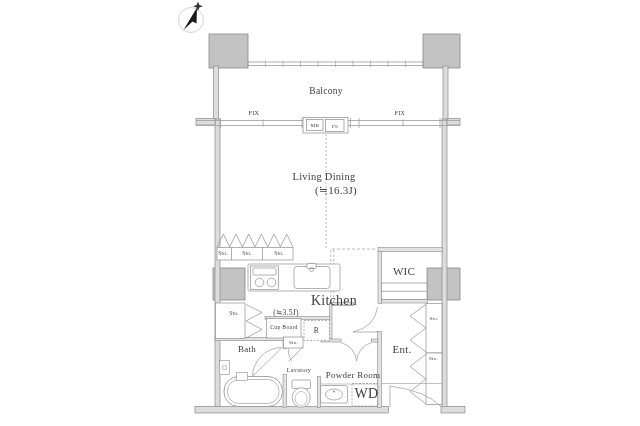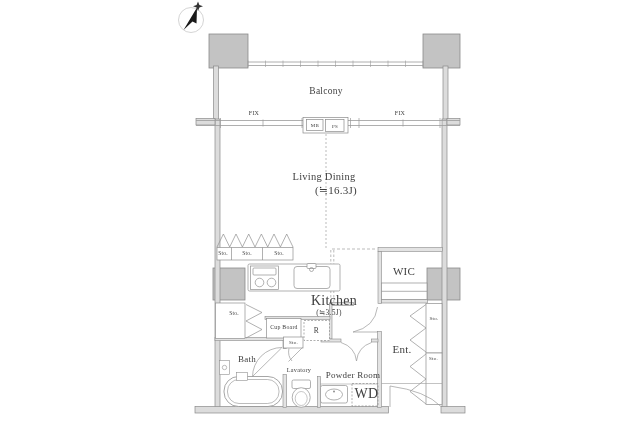--- a/index.html
+++ b/index.html
@@ -197,28 +197,28 @@
   <div class="lbl" style="left:335px;top:125.5px;font-size:5px;">PS</div>
 
   <div class="lbl" style="left:324px;top:177px;font-size:10.5px;">Living Dining</div>
   <div class="lbl" style="left:336px;top:190px;font-size:11px;">(≒16.3J)</div>
 
   <div class="lbl" style="left:223px;top:254px;font-size:5.5px;">Sto.</div>
   <div class="lbl" style="left:247px;top:254px;font-size:5.5px;">Sto.</div>
   <div class="lbl" style="left:279px;top:254px;font-size:5.5px;">Sto.</div>
 
   <div class="lbl" style="left:286px;top:301px;font-size:14px;margin-left:48px;">Kitchen</div>
-  <div class="lbl" style="left:286px;top:312.5px;font-size:7.5px;margin-left:43px;">(≒3.5J)</div>
+  <div class="lbl" style="left:286px;top:312.5px;font-size:7.5px;">(≒3.5J)</div>
 
   <div class="lbl" style="left:234px;top:314px;font-size:5.5px;">Sto.</div>
   <div class="lbl" style="left:284px;top:328px;font-size:5.8px;">Cup Board</div>
   <div class="lbl" style="left:316.5px;top:330.5px;font-size:7.5px;">R</div>
   <div class="lbl" style="left:293.5px;top:342px;font-size:5px;">Sto.</div>
 
-  <div class="lbl" style="left:247px;top:348.5px;font-size:9px;margin-top:10px;">Bath</div>
+  <div class="lbl" style="left:247px;top:348.5px;font-size:9px;">Bath</div>
   <div class="lbl" style="left:299px;top:369.5px;font-size:6.2px;">Lavatory</div>
   <div class="lbl" style="left:350px;top:374.5px;font-size:9px;padding-left:6px;">Powder Room</div>
   <div class="lbl" style="left:366.5px;top:393.5px;font-size:14px;">WD</div>
 
   <div class="lbl" style="left:404px;top:270.5px;font-size:11px;">WIC</div>
   <div class="lbl" style="left:402px;top:348.5px;font-size:11px;">Ent.</div>
   <div class="lbl" style="left:434px;top:318px;font-size:5px;">Sto.</div>
   <div class="lbl" style="left:433.5px;top:357.5px;font-size:5px;">Sto.</div>
 
 </div>

